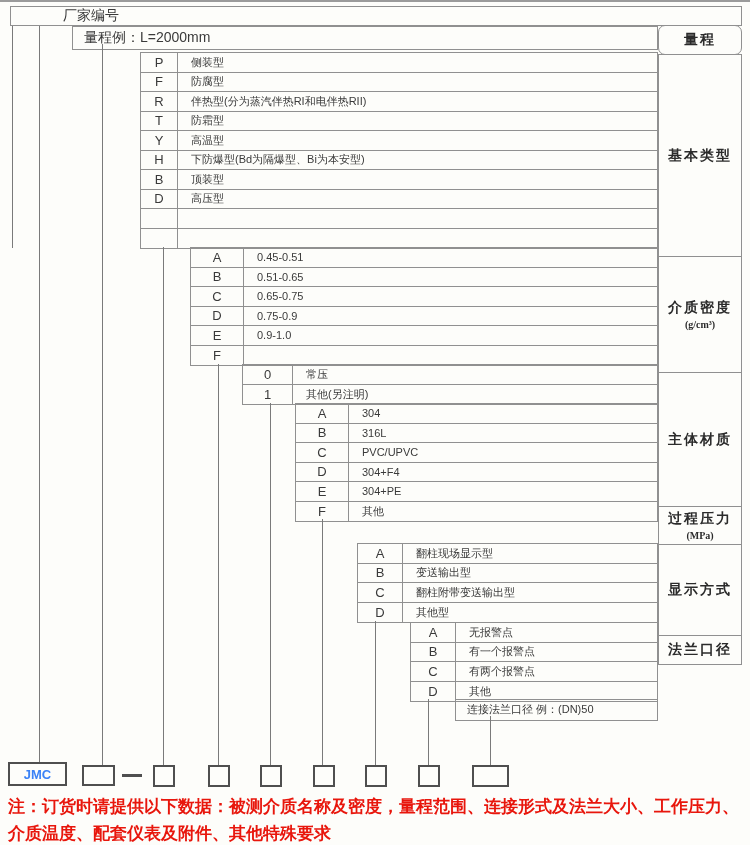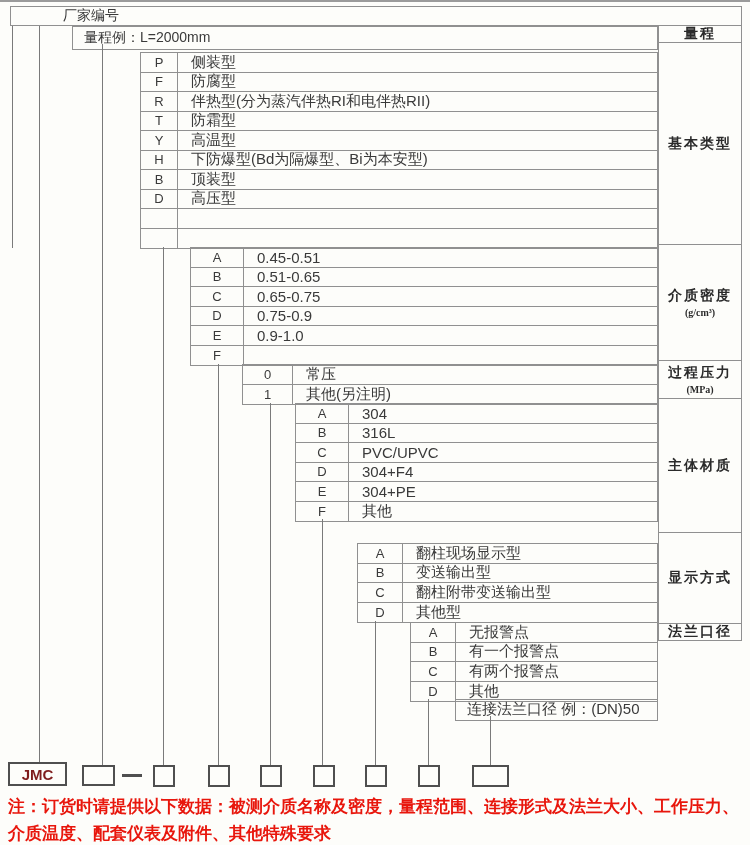--- a/index.html
+++ b/index.html
@@ -8,72 +8,72 @@
     font-family:"Liberation Sans", sans-serif; color:#3a3a3a; overflow:hidden;
     --line:#909090;
   }
   .topline{position:absolute;left:0;top:0;width:750px;height:2px;background:#9b9b9b;}
   .hbox{position:absolute;border:1px solid var(--line);box-sizing:border-box;display:flex;align-items:center;font-size:14px;}
   
   .tbl{position:absolute;border:1px solid var(--line);box-sizing:border-box;background:transparent;}
   .trow{display:flex;height:19.5px;box-sizing:border-box;border-bottom:1px solid var(--line);align-items:stretch;}
   .trow:last-child{border-bottom:none;}
   .code{width:var(--codew,40px);border-right:1px solid var(--line);display:flex;align-items:center;justify-content:center;font-size:13px;box-sizing:border-box;}
-  .desc{flex:1;display:flex;align-items:center;padding-left:13px;font-size:15px;white-space:nowrap;overflow:hidden;}
+  .desc{flex:1;display:flex;align-items:center;padding-left:13px;font-size:11px;white-space:nowrap;overflow:hidden;}
   .no-code .desc{padding-left:11px;}
   
   #label-col{position:absolute;left:658px;top:26px;width:84px;}
   .lcell{border:1px solid var(--line);margin-top:-1px;box-sizing:border-box;display:flex;flex-direction:column;justify-content:center;align-items:center;
          font-family:"Liberation Serif", serif;font-weight:bold;font-size:14px;letter-spacing:2px;color:#2b2b2b;}
   .lsub{font-size:10px;letter-spacing:0;margin-top:2px;}
   
   .vline{position:absolute;width:1px;background:#7a7a7a;}
   
   .cbox{position:absolute;border:2px solid #4f4f4f;box-sizing:border-box;background:transparent;}
-  #model-prefix-box{display:flex;align-items:center;justify-content:center;font-weight:bold;font-size:15px;color:#7f1d1d;}
+  #model-prefix-box{display:flex;align-items:center;justify-content:center;font-weight:bold;font-size:13px;color:#3b82f6;}
   .dash{position:absolute;background:#4f4f4f;}
   
   #order-note{position:absolute;left:8px;top:793px;width:742px;font-size:17px;font-weight:bold;line-height:1.6;color:#e8160c;}
 </style>
 </head>
 <body>
 
 <div id="canvas">
 
   <div class="topline"></div>
 
   <div class="hbox" style="left:10px;top:6px;width:732px;height:20px;padding-left:52px;">
     <span>厂家编号</span>
   </div>
   <div class="hbox" style="left:72px;top:26px;width:586px;height:24px;padding-left:11px;">
     <span>量程例：L=2000mm</span>
   </div>
 
   <div id="label-col">
-    <div class="lcell" style="height:18px;">
+    <div class="lcell" style="height:30px;border-radius:7px;">
         <div>量程</div>
       </div>
     <div class="lcell" style="height:203px;">
         <div>基本类型</div>
       </div>
     <div class="lcell" style="height:117px;">
         <div>介质密度</div>
         <div class="lsub">(g/cm³)</div>
       </div>
+    <div class="lcell" style="height:135px;">
+        <div>主体材质</div>
+      </div>
     <div class="lcell" style="height:39px;">
         <div>过程压力</div>
         <div class="lsub">(MPa)</div>
       </div>
-    <div class="lcell" style="height:135px;">
-        <div>主体材质</div>
-      </div>
     <div class="lcell" style="height:92px;">
         <div>显示方式</div>
       </div>
-    <div class="lcell" style="height:18px;">
+    <div class="lcell" style="height:30px;">
         <div>法兰口径</div>
       </div>
   </div>
 
   <div class="tbl" style="left:140px;top:52px;width:518px;--codew:37px;">
       <div class="trow">
         <div class="code">P</div>
         <div class="desc">侧装型</div>
       </div>
       <div class="trow">

